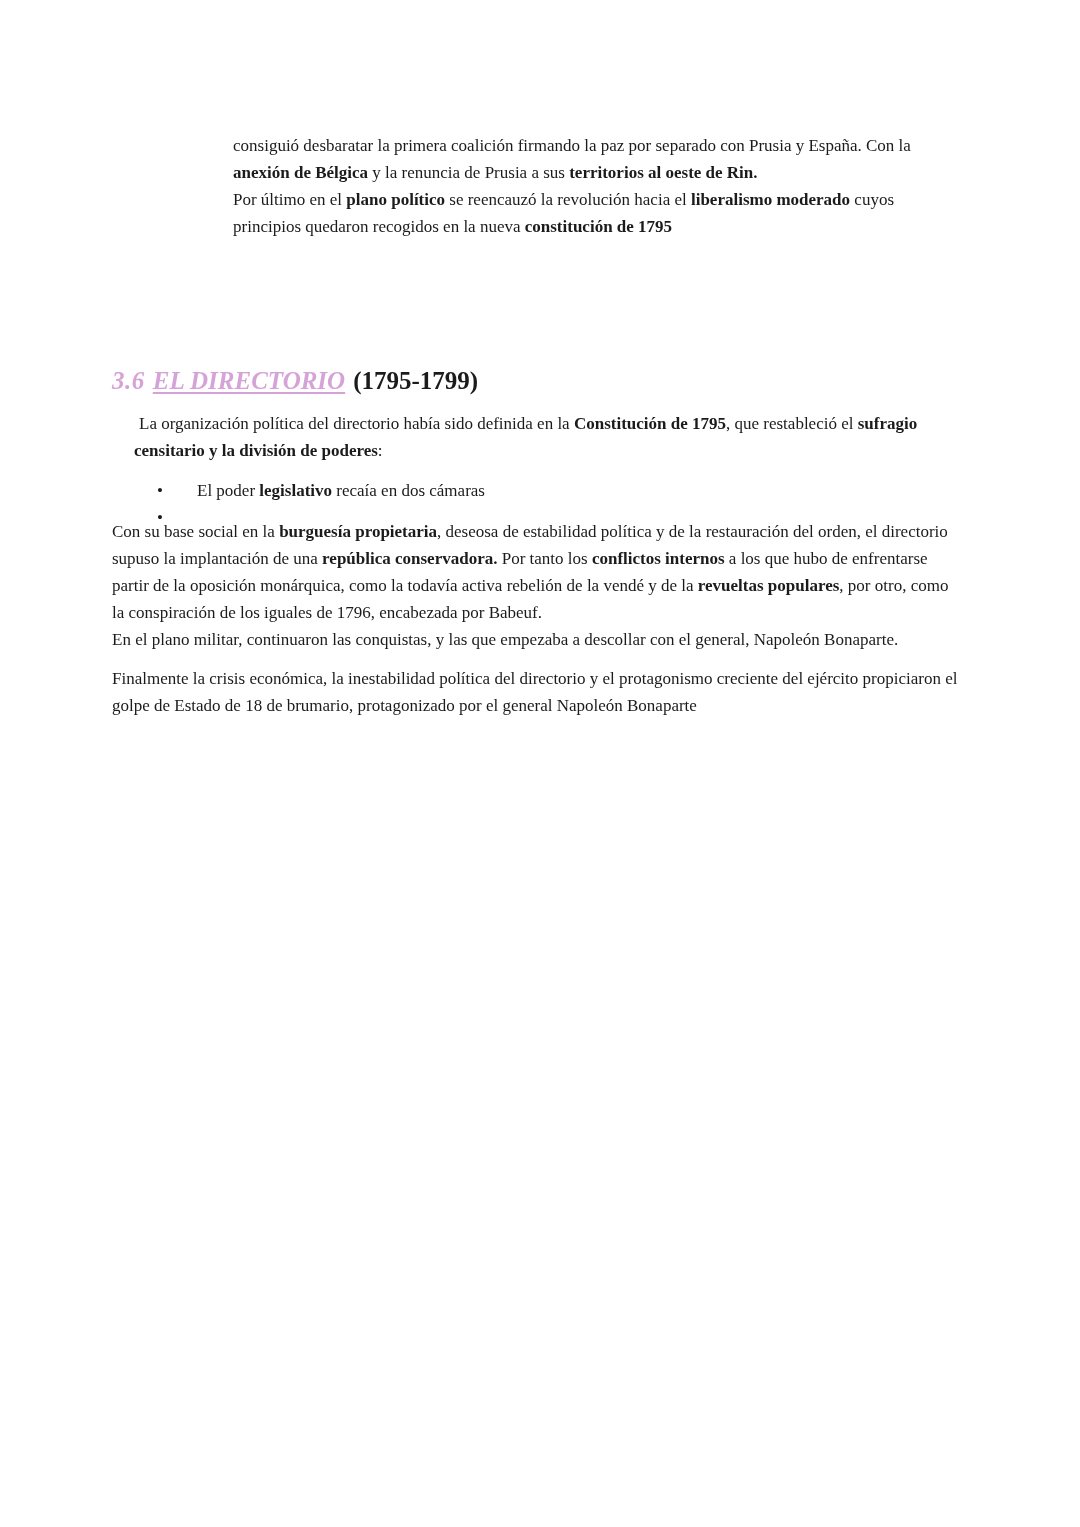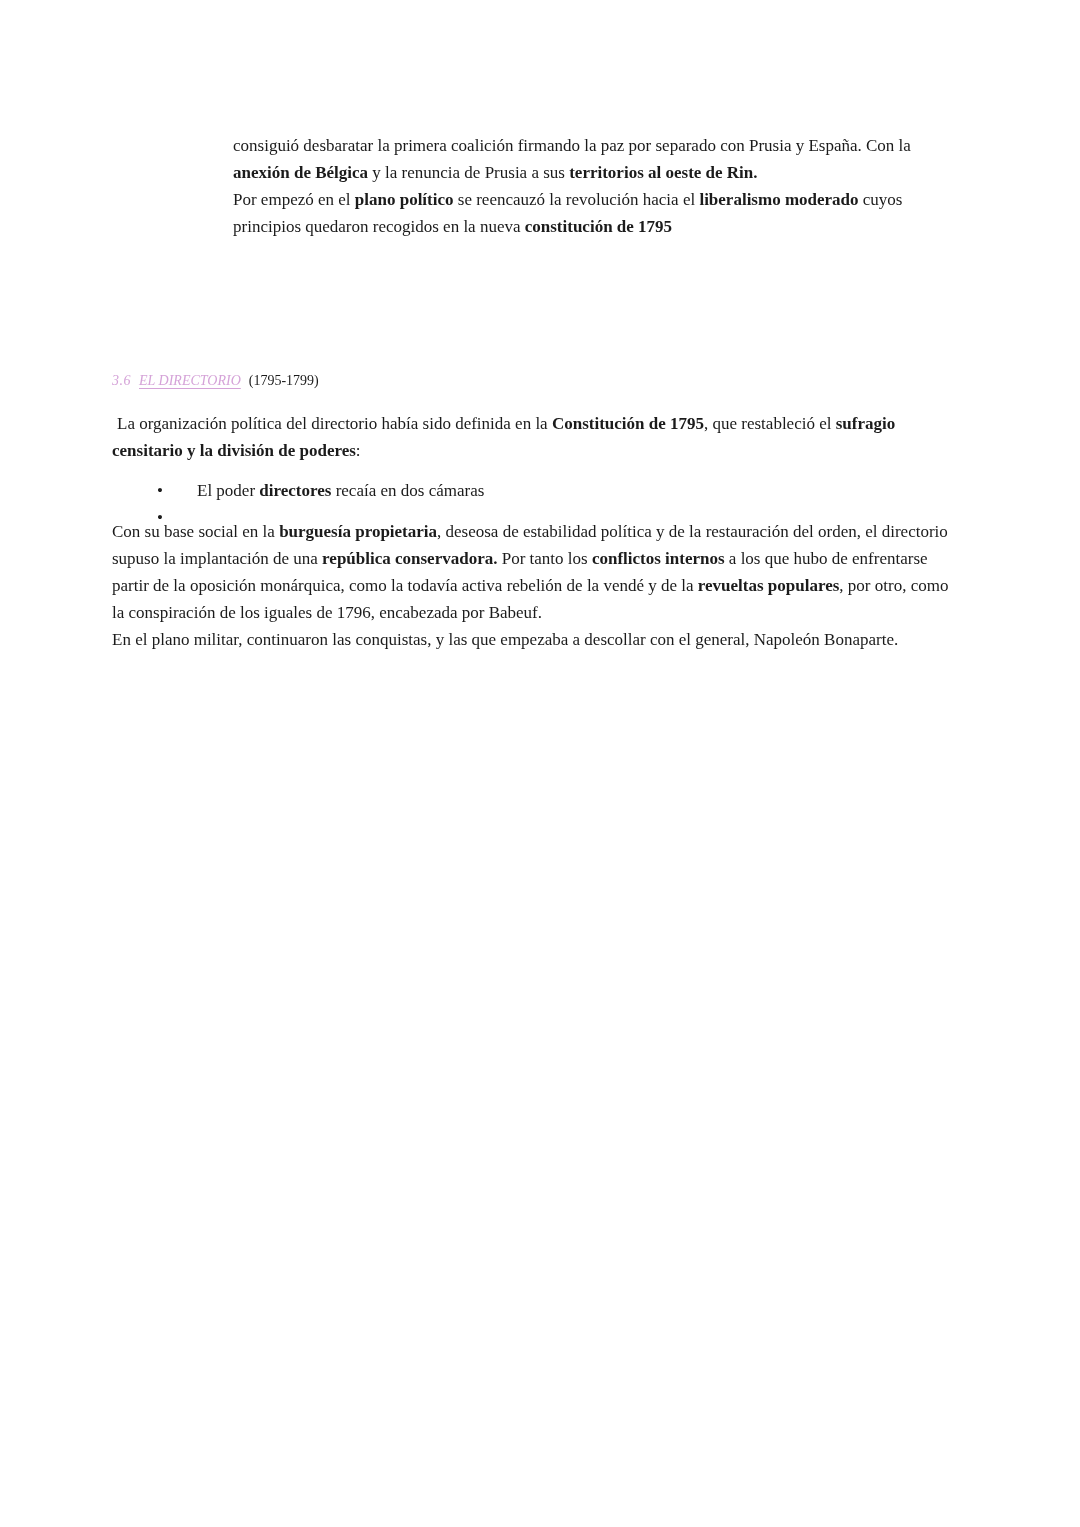--- a/index.html
+++ b/index.html
@@ -22,43 +22,44 @@
   p { margin: 0; }
   .b { font-weight: bold; }
 
   .intro {
     margin-left: 121px;
     width: 716px;
   }
 
   .heading {
     margin-top: 126px;
-    font-size: 14px;
+    font-size: 25px;
     line-height: 30px;
-    font-weight: normal;
+    font-weight: bold;
     font-style: italic;
     color: #d5a3d8;
     white-space: nowrap;
   }
   .heading .num { letter-spacing: 0.5px; }
   .heading .title {
     margin-left: 8px;
     text-decoration: underline;
     text-underline-offset: 3px;
   }
   .heading .dates {
     margin-left: 8px;
     font-style: normal;
     color: #1b1b1b;
   }
 
   .lead {
     margin-top: 14px;
     width: 848px;
     text-indent: 5px;
+    margin-left: 22px;
   }
 
   .bullets {
     margin-top: 13px;
     width: 848px;
     list-style: none;
   }
   .bullets li {
     position: relative;
     padding-left: 85px;
@@ -78,40 +79,41 @@
     width: 848px;
   }
 </style>
 </head>
 <body>
 
 <div class="page">
 
   <div class="intro">
     <p><span>consiguió desbaratar la primera coalición firmando la paz por separado con Prusia y España. Con la </span><span class="b">anexión de Bélgica</span><span> y la renuncia de Prusia a sus </span><span class="b">territorios al oeste de Rin.</span></p>
-    <p><span>Por empezó en el </span><span class="b">plano político</span><span> se reencauzó la revolución hacia el </span><span class="b">liberalismo moderado</span><span> cuyos principios quedaron recogidos en la nueva </span><span class="b">constitución de 1795</span></p>
+    <p><span>Por último en el </span><span class="b">plano político</span><span> se reencauzó la revolución hacia el </span><span class="b">liberalismo moderado</span><span> cuyos principios quedaron recogidos en la nueva </span><span class="b">constitución de 1795</span></p>
   </div>
 
   <h2 class="heading">
     <span class="num">3.6</span><span class="title">EL DIRECTORIO</span><span class="dates">(1795-1799)</span>
   </h2>
 
   <p class="lead"><span>La organización política del directorio había sido definida en la </span><span class="b">Constitución de 1795</span><span>, que restableció el </span><span class="b">sufragio censitario y la división de poderes</span><span>:</span></p>
 
   <ul class="bullets">
     <li>
       <span class="marker">•</span>
-      <span><span>El poder </span><span class="b">directores</span><span> recaía en dos cámaras</span></span>
+      <span><span>El poder </span><span class="b">legislativo</span><span> recaía en dos cámaras</span></span>
     </li>
     <li>
       <span class="marker">•</span>
     </li>
   </ul>
 
   <div class="block-conflicts">
     <p><span>Con su base social en la </span><span class="b">burguesía propietaria</span><span>, deseosa de estabilidad política y de la restauración del orden, el directorio supuso la implantación de una </span><span class="b">república conservadora.</span><span> Por tanto los </span><span class="b">conflictos internos</span><span> a los que hubo de enfrentarse partir de la oposición monárquica, como la todavía activa rebelión de la vendé y de la </span><span class="b">revueltas populares</span><span>, por otro, como la conspiración de los iguales de 1796, encabezada por Babeuf.</span></p>
     <p><span>En el plano militar, continuaron las conquistas, y las que empezaba a descollar con el general, Napoleón Bonaparte.</span></p>
   </div>
 
   <div class="block-final">
+    <p><span>Finalmente la crisis económica, la inestabilidad política del directorio y el protagonismo creciente del ejército propiciaron el golpe de Estado de 18 de brumario, protagonizado por el general Napoleón Bonaparte</span></p>
   </div>
 
 </div>
 
 </body></html>

